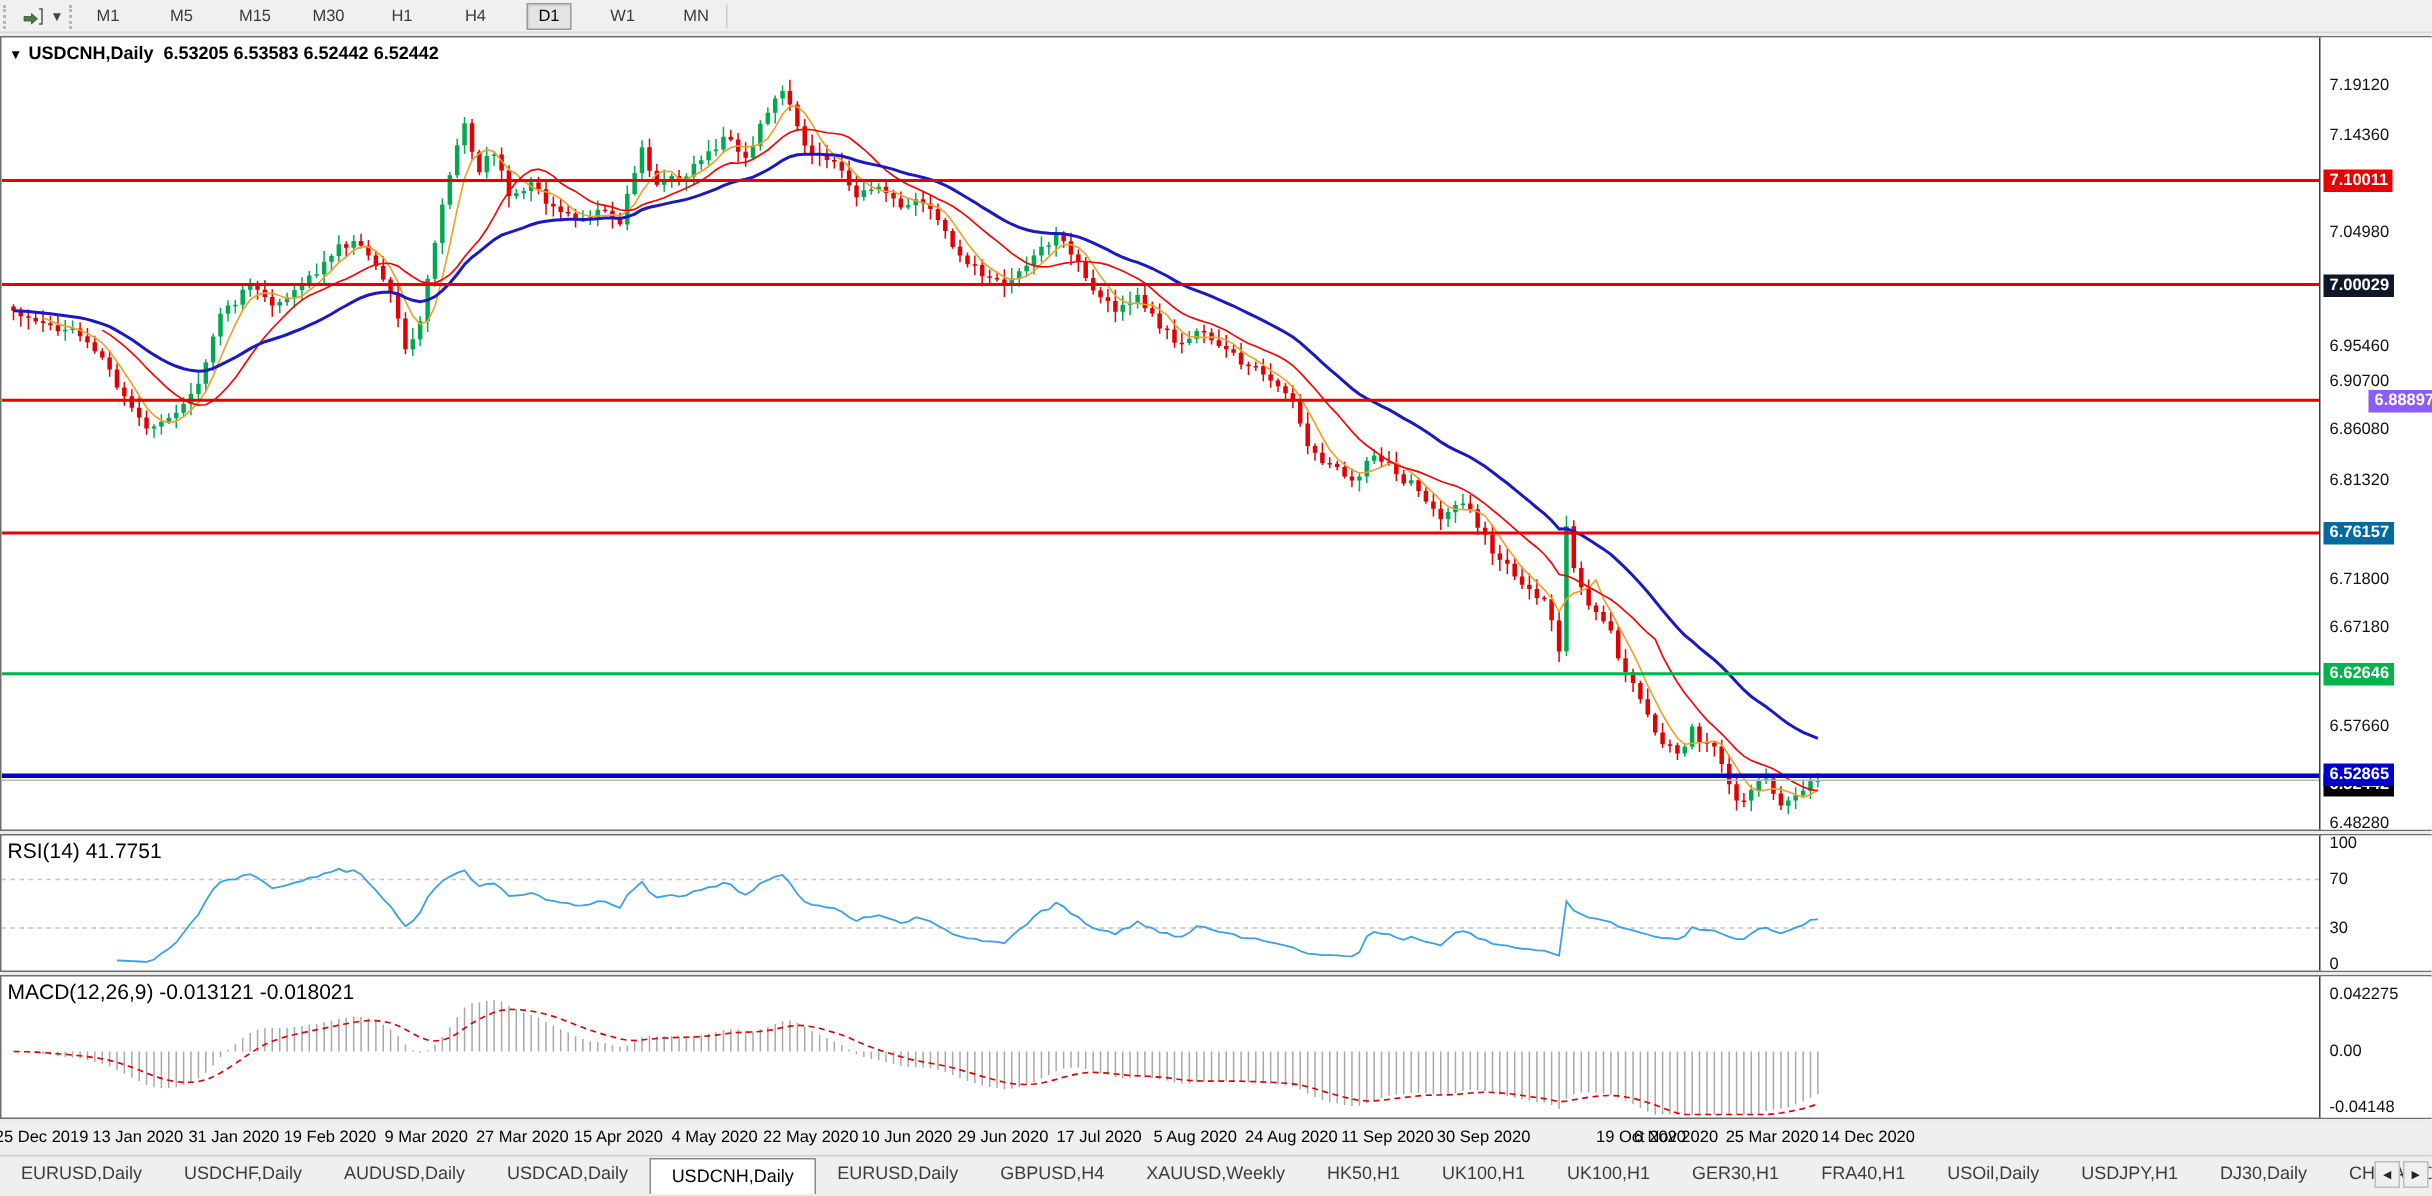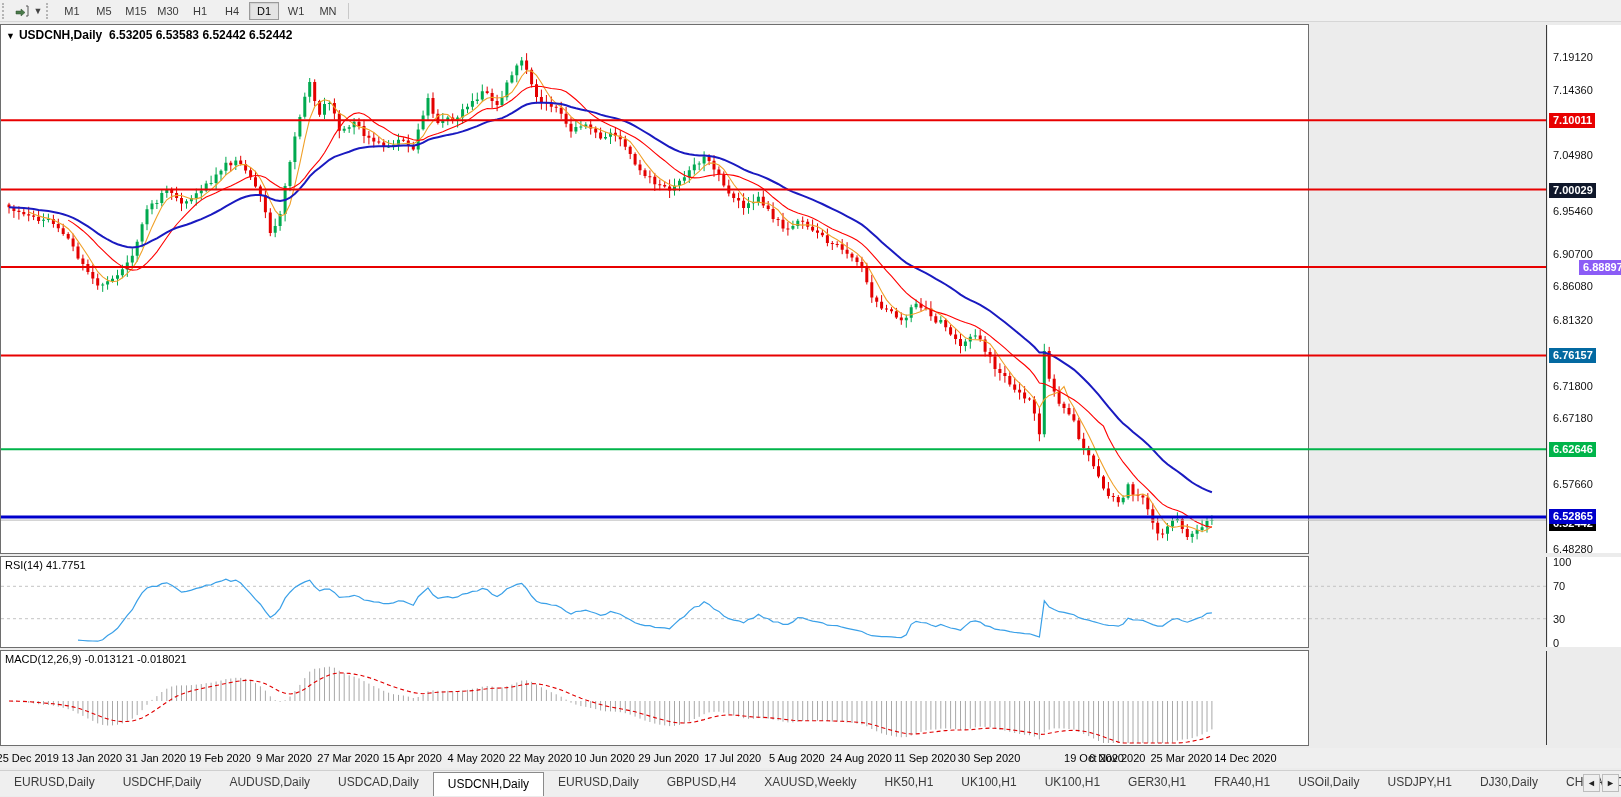--- a/index.html
+++ b/index.html
@@ -16,35 +16,35 @@
                justify-content:center; }
   .caret { font-size:9px; color:#444; width:12px; text-align:center; cursor:default; }
   .tf-btn { min-width:30px; height:18px; margin:0 1px; font-size:11px; color:#3a3a3a;
             display:flex; align-items:center; justify-content:center;
             border:1px solid transparent; background:transparent; cursor:default; }
   .tf-btn.active { background:#e4e4e4; border:1px solid #9a9a9a;
                    box-shadow:inset 1px 1px 1px #cfcfcf; color:#000; }
   .tb-sep { width:1px; height:16px; background:#c9c9c9; margin:0 4px; }
 
   
-  .panel { position:absolute; left:0; width:1309px; background:#fff;
+  .panel { position:absolute; left:0; width:1621px; background:#fff;
            border:1px solid #6e6e6e; }
   .plot  { position:absolute; top:0; left:0; height:100%; width:1546px;
            border-right:1px solid #3c3c3c; overflow:hidden; }
   .scale { position:absolute; top:0; left:1547px; width:74px; height:100%;
            background:#fff; overflow:hidden; }
   .tick-label { position:absolute; left:5px; font-size:11px; color:#111;
                 white-space:nowrap; }
   .badge { position:absolute; left:1px; font-size:11px; font-weight:bold;
            color:#fff; padding:1px 3px 1px 4px; white-space:nowrap; height:15px;
            line-height:13px; }
   .chart-title { position:absolute; top:3px; left:5px; font-size:12px;
                  font-weight:bold; color:#000; z-index:20; }
   .chart-title .tri { font-size:9px; margin-right:4px; }
-  .ind-label { position:absolute; top:2px; left:4px; font-size:11px;
+  .ind-label { position:absolute; top:2px; left:4px; font-size:14px;
                color:#000; z-index:20; }
 
   
   .date-axis { position:absolute; left:0; width:1621px; height:20px;
                background:#efefef; }
   .date-label { position:absolute; top:4px; font-size:11px; color:#000;
                 transform:translateX(-50%); white-space:nowrap; }
 
   
   .tabbar { position:absolute; left:0; width:1621px; height:26px;
@@ -67,21 +67,21 @@
 <div class="toolbar">
   <div class="grip"></div>
   <div class="tool-icon">
     <svg width="14" height="12" viewBox="0 0 14 12">
       <path d="M1 9 L6 9 L6 11 L10 7.5 L6 4 L6 6 L1 6 Z" fill="#4a7a4a" stroke="#2f4f2f" stroke-width="0.5"></path>
       <path d="M11 1 L13 1 L13 11 L11 11" fill="none" stroke="#555" stroke-width="1"></path>
     </svg>
   </div>
   <div class="caret">▼</div>
   <div class="grip"></div>
-  <div id="tf-buttons" style="display:flex;align-items:flex-start;">
+  <div id="tf-buttons" style="display:flex;align-items:flex-start;gap:17px;">
       <div class="tf-btn">M1</div>
       <div class="tf-btn">M5</div>
       <div class="tf-btn">M15</div>
       <div class="tf-btn">M30</div>
       <div class="tf-btn">H1</div>
       <div class="tf-btn">H4</div>
       <div class="tf-btn active">D1</div>
       <div class="tf-btn">W1</div>
       <div class="tf-btn">MN</div>
     </div>
@@ -107,21 +107,21 @@
         <line x1="0" y1="330.4" x2="1546" y2="330.4" stroke="#e80000" stroke-width="2"></line>
         <line x1="0" y1="424.2" x2="1546" y2="424.2" stroke="#00b44a" stroke-width="2"></line>
         <line x1="0" y1="492.1" x2="1546" y2="492.1" stroke="#0000cc" stroke-width="3"></line>
         <line x1="0" y1="495.1" x2="1546" y2="495.1" stroke="#b8b8b8" stroke-width="1"></line>
       </svg>
   </div>
   <div class="scale" id="scale-main">
       <div class="tick-label" style="top: 26px;">7.19120</div>
       <div class="tick-label" style="top: 59.0582px;">7.14360</div>
       <div class="tick-label" style="top: 124.202px;">7.04980</div>
-      <div class="tick-label" style="top: 180px;">6.95460</div>
+      <div class="tick-label" style="top: 200px;">6.95460</div>
       <div class="tick-label" style="top: 223.377px;">6.90700</div>
       <div class="tick-label" style="top: 255.463px;">6.86080</div>
       <div class="tick-label" style="top: 288.521px;">6.81320</div>
       <div class="tick-label" style="top: 354.637px;">6.71800</div>
       <div class="tick-label" style="top: 386.723px;">6.67180</div>
       <div class="tick-label" style="top: 452.84px;">6.57660</div>
       <div class="tick-label" style="top: 517.984px;">6.48280</div>
       <div class="badge" style="background: rgb(0, 0, 0); top: 491.079px; z-index: 1;">6.52442</div>
       <div class="badge" style="background: rgb(232, 0, 0); top: 88.262px; z-index: 2; text-align: center;">7.10011</div>
       <div class="badge" style="background: #0f172a; top: 157.587px; z-index: 2;">7.00029</div>
@@ -150,20 +150,25 @@
 </div>
 
 <div class="panel" id="panel-macd" style="top:650px;height:96px;">
   <div class="ind-label">MACD(12,26,9) -0.013121 -0.018021</div>
   <div class="plot">
     <svg id="svg-macd" width="1546" height="94">
         <path d="M8.0 50V50.0M12.9 50V50.4M17.9 50V50.8M22.8 50V51.3M27.7 50V51.9M32.6 50V52.4M37.6 50V53.2M42.5 50V53.7M47.4 50V54.0M52.4 50V54.7M57.3 50V55.6M62.2 50V56.8M67.2 50V58.2M72.1 50V60.0M77.0 50V62.5M81.9 50V64.9M86.9 50V67.5M91.8 50V69.9M96.7 50V72.4M101.7 50V73.9M106.6 50V74.5M111.5 50V74.4M116.5 50V73.7M121.4 50V72.3M126.3 50V70.3M131.3 50V67.7M136.2 50V64.1M141.1 50V59.2M146.0 50V53.8M151.0 50V48.9M155.9 50V45.1M160.8 50V41.0M165.8 50V37.7M170.7 50V35.5M175.6 50V34.5M180.5 50V34.4M185.5 50V34.4M190.4 50V34.1M195.3 50V33.6M200.3 50V33.1M205.2 50V32.2M210.1 50V31.7M215.1 50V30.5M220.0 50V29.5M224.9 50V28.1M229.8 50V27.5M234.8 50V26.8M239.7 50V26.9M244.6 50V27.9M249.6 50V29.6M254.5 50V32.1M259.4 50V35.3M264.4 50V39.6M269.3 50V45.3M274.2 50V49.1M279.1 50V50.8M284.1 50V49.2M289.0 50V45.5M293.9 50V40.1M298.9 50V33.9M303.8 50V27.1M308.7 50V20.6M313.7 50V17.8M318.6 50V17.3M323.5 50V16.3M328.4 50V15.7M333.4 50V16.7M338.3 50V19.7M343.2 50V22.2M348.2 50V24.3M353.1 50V25.6M358.0 50V27.4M363.0 50V30.1M367.9 50V32.6M372.8 50V35.1M377.8 50V37.4M382.7 50V39.8M387.6 50V41.7M392.5 50V43.2M397.5 50V43.9M402.4 50V44.5M407.3 50V45.6M412.3 50V47.0M417.2 50V46.0M422.1 50V43.8M427.0 50V40.4M432.0 50V39.4M436.9 50V39.8M441.8 50V39.9M446.8 50V39.8M451.7 50V40.1M456.6 50V40.2M461.6 50V39.5M466.5 50V38.8M471.4 50V37.8M476.3 50V37.1M481.3 50V35.7M486.2 50V35.0M491.1 50V35.5M496.1 50V36.4M501.0 50V36.5M505.9 50V35.2M510.9 50V33.6M515.8 50V31.5M520.7 50V29.6M525.6 50V29.3M530.6 50V30.8M535.5 50V33.4M540.4 50V36.3M545.4 50V38.8M550.3 50V41.2M555.2 50V43.3M560.2 50V45.7M565.1 50V48.6M570.0 50V51.7M574.9 50V53.6M579.9 50V55.1M584.8 50V55.9M589.7 50V57.0M594.7 50V58.1M599.6 50V59.5M604.5 50V60.3M609.5 50V60.4M614.4 50V60.7M619.3 50V61.2M624.3 50V62.2M629.2 50V63.6M634.1 50V65.6M639.0 50V67.6M644.0 50V69.6M648.9 50V71.0M653.8 50V72.6M658.8 50V73.7M663.7 50V74.4M668.6 50V75.1M673.5 50V74.9M678.5 50V73.9M683.4 50V72.5M688.3 50V70.5M693.3 50V68.0M698.2 50V65.8M703.1 50V63.2M708.1 50V61.4M713.0 50V60.8M717.9 50V60.7M722.8 50V61.6M727.8 50V63.0M732.7 50V64.5M737.6 50V65.7M742.6 50V67.2M747.5 50V67.8M752.4 50V67.8M757.4 50V67.1M762.3 50V67.3M767.2 50V67.6M772.1 50V68.7M777.1 50V69.4M782.0 50V70.6M786.9 50V71.4M791.9 50V71.4M796.8 50V70.7M801.7 50V70.0M806.7 50V69.7M811.6 50V69.7M816.5 50V69.7M821.4 50V69.7M826.4 50V70.3M831.3 50V70.6M836.2 50V70.6M841.2 50V71.0M846.1 50V71.5M851.0 50V72.0M856.0 50V72.6M860.9 50V73.4M865.8 50V75.3M870.8 50V78.0M875.7 50V80.3M880.6 50V82.4M885.5 50V83.8M890.5 50V84.7M895.4 50V85.7M900.3 50V86.3M905.3 50V86.1M910.2 50V84.5M915.1 50V82.4M920.0 50V80.9M925.0 50V79.4M929.9 50V78.7M934.8 50V78.5M939.8 50V77.7M944.7 50V77.5M949.6 50V77.8M954.6 50V78.2M959.5 50V78.9M964.4 50V78.7M969.3 50V77.7M974.3 50V76.4M979.2 50V75.6M984.1 50V75.9M989.1 50V76.3M994.0 50V77.7M998.9 50V78.8M1003.9 50V79.7M1008.8 50V80.9M1013.7 50V82.0M1018.6 50V82.9M1023.6 50V83.8M1028.5 50V84.2M1033.4 50V85.6M1038.4 50V88.4M1043.3 50V81.5M1048.2 50V78.7M1053.2 50V77.4M1058.1 50V77.4M1063.0 50V77.5M1068.0 50V78.0M1072.9 50V78.6M1077.8 50V80.7M1082.7 50V82.9M1087.7 50V85.1M1092.6 50V87.5M1097.5 50V90.0M1102.5 50V92.0M1107.4 50V92.0M1112.3 50V92.0M1117.3 50V92.0M1122.2 50V92.0M1127.1 50V92.0M1132.0 50V92.0M1137.0 50V92.0M1141.9 50V92.0M1146.8 50V92.0M1151.8 50V92.0M1156.7 50V92.0M1161.6 50V92.0M1166.5 50V92.0M1171.5 50V91.7M1176.4 50V89.6M1181.3 50V88.6M1186.3 50V88.2M1191.2 50V87.1M1196.1 50V85.4M1201.1 50V83.4M1206.0 50V80.8M1210.9 50V78.4" stroke="#a8a8a8" stroke-width="1" fill="none"></path>
         <path d="M8.0 50.0L12.9 50.1L17.9 50.2L22.8 50.4L27.7 50.7L32.6 51.1L37.6 51.5L42.5 51.9L47.4 52.4L52.4 52.8L57.3 53.4L62.2 54.1L67.2 54.9L72.1 55.9L77.0 57.2L81.9 58.8L86.9 60.5L91.8 62.4L96.7 64.4L101.7 66.3L106.6 67.9L111.5 69.2L116.5 70.1L121.4 70.6L126.3 70.5L131.3 70.0L136.2 68.8L141.1 66.9L146.0 64.3L151.0 61.2L155.9 58.0L160.8 54.6L165.8 51.2L170.7 48.1L175.6 45.3L180.5 43.2L185.5 41.4L190.4 39.9L195.3 38.7L200.3 37.6L205.2 36.5L210.1 35.5L215.1 34.5L220.0 33.5L224.9 32.4L229.8 31.5L234.8 30.5L239.7 29.8L244.6 29.4L249.6 29.4L254.5 30.0L259.4 31.0L264.4 32.8L269.3 35.3L274.2 38.0L279.1 40.6L284.1 42.3L289.0 43.0L293.9 42.4L298.9 40.7L303.8 38.0L308.7 34.5L313.7 31.2L318.6 28.4L323.5 26.0L328.4 23.9L333.4 22.5L338.3 21.9L343.2 22.0L348.2 22.4L353.1 23.1L358.0 23.9L363.0 25.2L367.9 26.6L372.8 28.3L377.8 30.2L382.7 32.1L387.6 34.0L392.5 35.8L397.5 37.4L402.4 38.9L407.3 40.2L412.3 41.6L417.2 42.4L422.1 42.7L427.0 42.3L432.0 41.7L436.9 41.3L441.8 41.0L446.8 40.8L451.7 40.6L456.6 40.5L461.6 40.3L466.5 40.0L471.4 39.6L476.3 39.1L481.3 38.4L486.2 37.7L491.1 37.3L496.1 37.1L501.0 37.0L505.9 36.6L510.9 36.0L515.8 35.1L520.7 34.0L525.6 33.1L530.6 32.6L535.5 32.8L540.4 33.5L545.4 34.5L550.3 35.9L555.2 37.4L560.2 39.0L565.1 40.9L570.0 43.1L574.9 45.2L579.9 47.2L584.8 48.9L589.7 50.5L594.7 52.0L599.6 53.5L604.5 54.9L609.5 56.0L614.4 56.9L619.3 57.8L624.3 58.7L629.2 59.7L634.1 60.8L639.0 62.2L644.0 63.7L648.9 65.1L653.8 66.6L658.8 68.0L663.7 69.3L668.6 70.5L673.5 71.4L678.5 71.9L683.4 72.0L688.3 71.7L693.3 71.0L698.2 69.9L703.1 68.6L708.1 67.1L713.0 65.9L717.9 64.8L722.8 64.2L727.8 63.9L732.7 64.1L737.6 64.4L742.6 65.0L747.5 65.5L752.4 66.0L757.4 66.2L762.3 66.4L767.2 66.7L772.1 67.1L777.1 67.5L782.0 68.2L786.9 68.8L791.9 69.3L796.8 69.6L801.7 69.7L806.7 69.7L811.6 69.7L816.5 69.7L821.4 69.7L826.4 69.8L831.3 70.0L836.2 70.1L841.2 70.3L846.1 70.5L851.0 70.8L856.0 71.2L860.9 71.6L865.8 72.3L870.8 73.5L875.7 74.8L880.6 76.4L885.5 77.9L890.5 79.2L895.4 80.5L900.3 81.7L905.3 82.6L910.2 83.0L915.1 82.9L920.0 82.5L925.0 81.9L929.9 81.2L934.8 80.7L939.8 80.1L944.7 79.6L949.6 79.2L954.6 79.0L959.5 79.0L964.4 78.9L969.3 78.7L974.3 78.2L979.2 77.7L984.1 77.4L989.1 77.1L994.0 77.3L998.9 77.6L1003.9 78.0L1008.8 78.6L1013.7 79.3L1018.6 80.0L1023.6 80.7L1028.5 81.4L1033.4 82.3L1038.4 83.5L1043.3 83.1L1048.2 82.2L1053.2 81.3L1058.1 80.5L1063.0 79.9L1068.0 79.5L1072.9 79.3L1077.8 79.6L1082.7 80.3L1087.7 81.2L1092.6 82.5L1097.5 84.0L1102.5 85.7L1107.4 87.6L1112.3 89.4L1117.3 91.1L1122.2 92.0L1127.1 92.0L1132.0 92.0L1137.0 92.0L1141.9 92.0L1146.8 92.0L1151.8 92.0L1156.7 92.0L1161.6 92.0L1166.5 92.0L1171.5 92.0L1176.4 92.0L1181.3 91.6L1186.3 91.0L1191.2 90.2L1196.1 89.2L1201.1 88.1L1206.0 86.6L1210.9 85.0" fill="none" stroke="#e00000" stroke-width="1.1" stroke-dasharray="4 3"></path>
       </svg>
   </div>
+  <div class="scale" id="scale-macd">
+      <div class="tick-label" style="top: 5.99477px;">0.042275</div>
+      <div class="tick-label" style="top: 44px;">0.00</div>
+      <div class="tick-label" style="top: 81.2905px;">-0.04148</div>
+    </div>
 </div>
 
 <div class="date-axis" id="date-axis" style="top:748px;">
     <div class="date-label" style="left: 27.72px;">25 Dec 2019</div>
     <div class="date-label" style="left: 91.81px;">13 Jan 2020</div>
     <div class="date-label" style="left: 155.9px;">31 Jan 2020</div>
     <div class="date-label" style="left: 219.99px;">19 Feb 2020</div>
     <div class="date-label" style="left: 284.08px;">9 Mar 2020</div>
     <div class="date-label" style="left: 348.17px;">27 Mar 2020</div>
     <div class="date-label" style="left: 412.26px;">15 Apr 2020</div>

